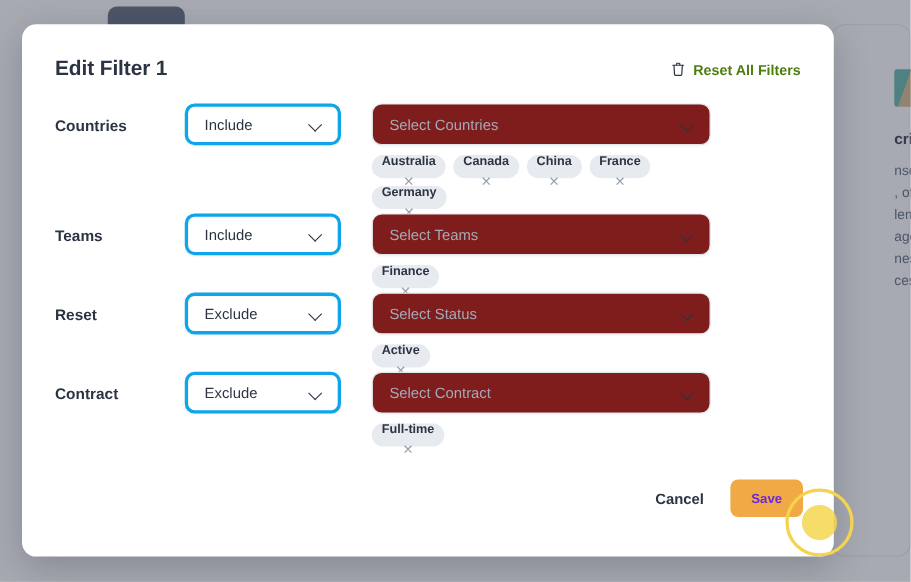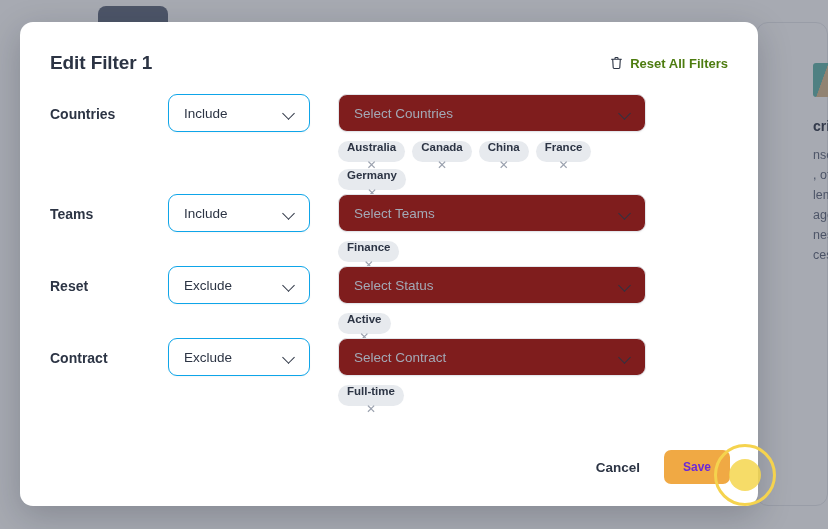--- a/index.html
+++ b/index.html
@@ -129,21 +129,21 @@
     flex: 0 0 118px;
     font-size: 14px;
     font-weight: bold;
     color: #2c3444;
     padding-top: 12px;
   }
   .mode-select {
     flex: 0 0 142px;
     width: 142px;
     height: 38px;
-    border: 1px solid #0ea5e9;
+    border: 3px solid #0ea5e9;
     border-radius: 9px;
     background: #ffffff;
     display: flex;
     align-items: center;
     justify-content: space-between;
     padding: 0 13px 0 15px;
     font-size: 13.5px;
     color: #2c3444;
     cursor: pointer;
     box-shadow: 0 1px 2px rgba(35,42,60,0.04);
@@ -224,21 +224,21 @@
     font-weight: bold;
     color: #2c3444;
     cursor: pointer;
     white-space: nowrap;
   }
 
   
   .modal-foot {
     position: absolute;
     right: 28px;
-    bottom: 22px;
+    bottom: 36px;
     display: flex;
     align-items: center;
     gap: 18px;
   }
   .cancel-btn {
     font-size: 13.5px;
     font-weight: bold;
     color: #2c3444;
     background: none;
     border: none;

